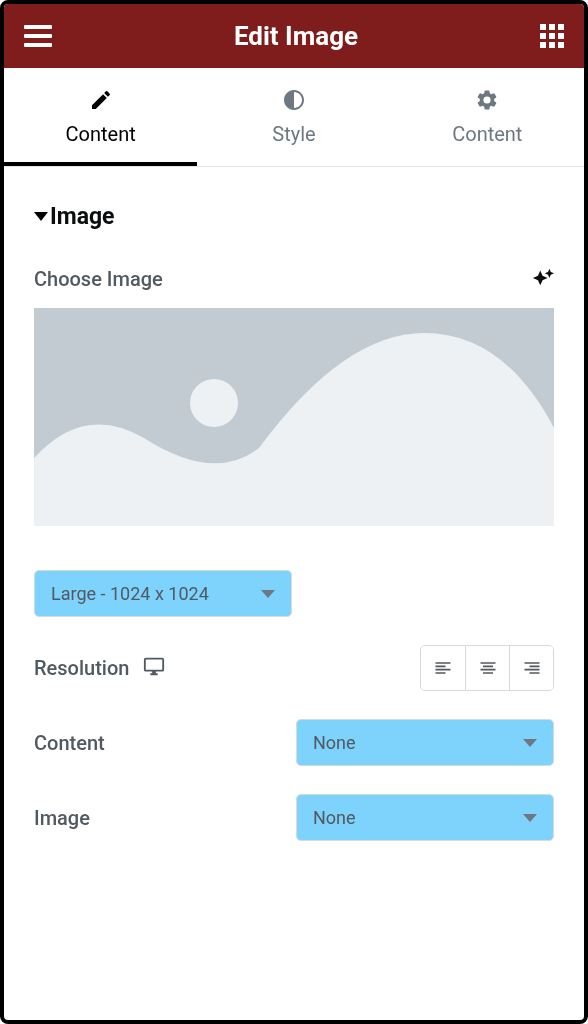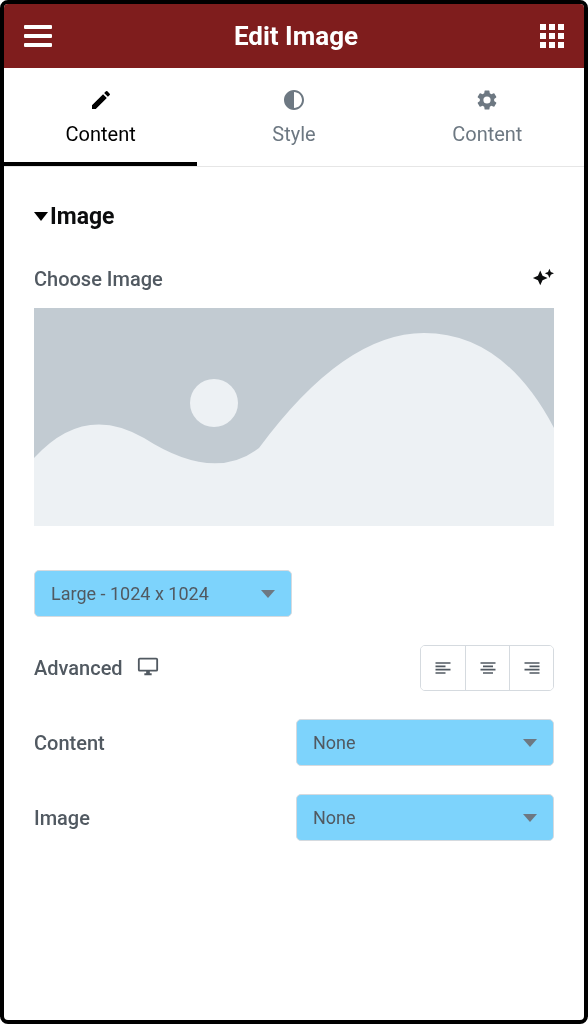--- a/index.html
+++ b/index.html
@@ -243,21 +243,21 @@
 
   <div class="field-row">
     <div class="select">
       <span>Large - 1024 x 1024</span>
       <div class="chevron-down"></div>
     </div>
   </div>
 
   <div class="field-row">
     <div class="field-label">
-      <span>Advanced</span>
+      <span>Resolution</span>
       <span class="responsive-icon">
         <svg width="22" height="22" viewBox="0 0 24 24" fill="currentColor">
           <path d="M21 16H3V5h18v11zm0-13H3a2 2 0 0 0-2 2v11a2 2 0 0 0 2 2h7v2H8v2h8v-2h-2v-2h7a2 2 0 0 0 2-2V5a2 2 0 0 0-2-2z"></path>
         </svg>
       </span>
     </div>
     <div class="align-group">
       <div class="align-btn">
         <svg width="20" height="20" viewBox="0 0 24 24" fill="currentColor">
           <path d="M3 5h18v2H3V5zm0 4h12v2H3V9zm0 4h18v2H3v-2zm0 4h12v2H3v-2z"></path>

